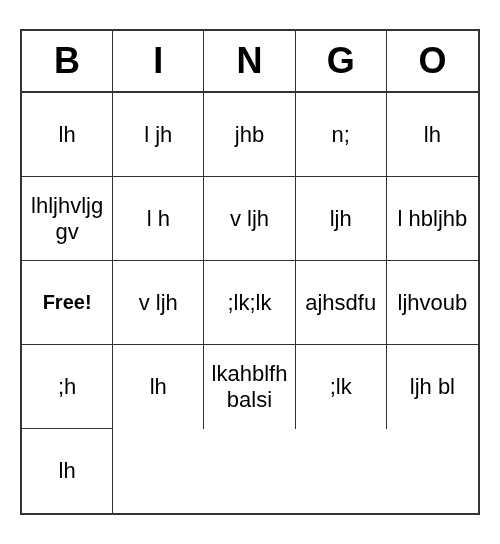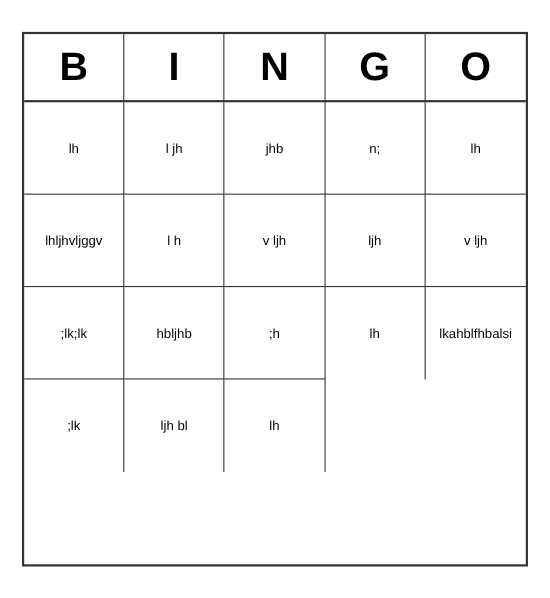--- a/index.html
+++ b/index.html
@@ -50,21 +50,21 @@
     }
 
     .bingo-cell {
       display: flex;
       align-items: center;
       justify-content: center;
       text-align: center;
       height: 84px;
       border-right: 1px solid #333;
       border-bottom: 1px solid #333;
-      font-size: 12px;
+      font-size: 22px;
       padding: 4px;
       word-break: break-word;
     }
 
     .bingo-cell:nth-child(5n) {
       border-right: none;
     }
 
     .bingo-cell:nth-last-child(-n+5) {
       border-bottom: none;
@@ -92,24 +92,27 @@
     <div class="bingo-cell">l jh</div>
     <div class="bingo-cell">jhb</div>
     <div class="bingo-cell">n;</div>
     <div class="bingo-cell">lh</div>
 
     <div class="bingo-cell">lhljhvljggv</div>
     <div class="bingo-cell">l h</div>
     <div class="bingo-cell">v ljh</div>
     <div class="bingo-cell">ljh</div>
 
+    <div class="bingo-cell">l hbljhb</div>
+    <div class="bingo-cell free-cell">Free!</div>
     <div class="bingo-cell">v ljh</div>
 
     <div class="bingo-cell">;lk;lk</div>
-    <div class="bingo-cell">hbljhb</div>
+    <div class="bingo-cell">ajhsdfu</div>
+    <div class="bingo-cell">ljhvoub</div>
     <div class="bingo-cell">;h</div>
 
     <div class="bingo-cell">lh</div>
     <div class="bingo-cell">lkahblfhbalsi</div>
     <div class="bingo-cell">;lk</div>
     <div class="bingo-cell">ljh bl</div>
     <div class="bingo-cell">lh</div>
   </div>
 </div>
 

